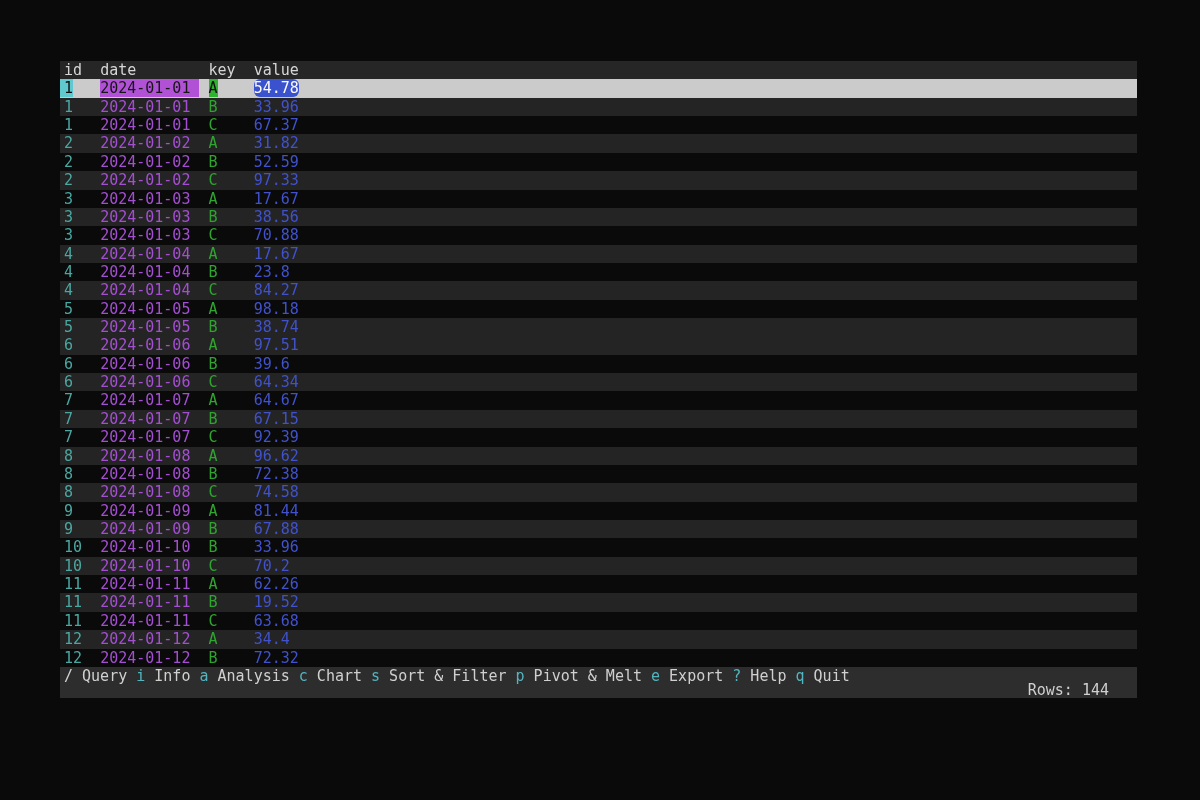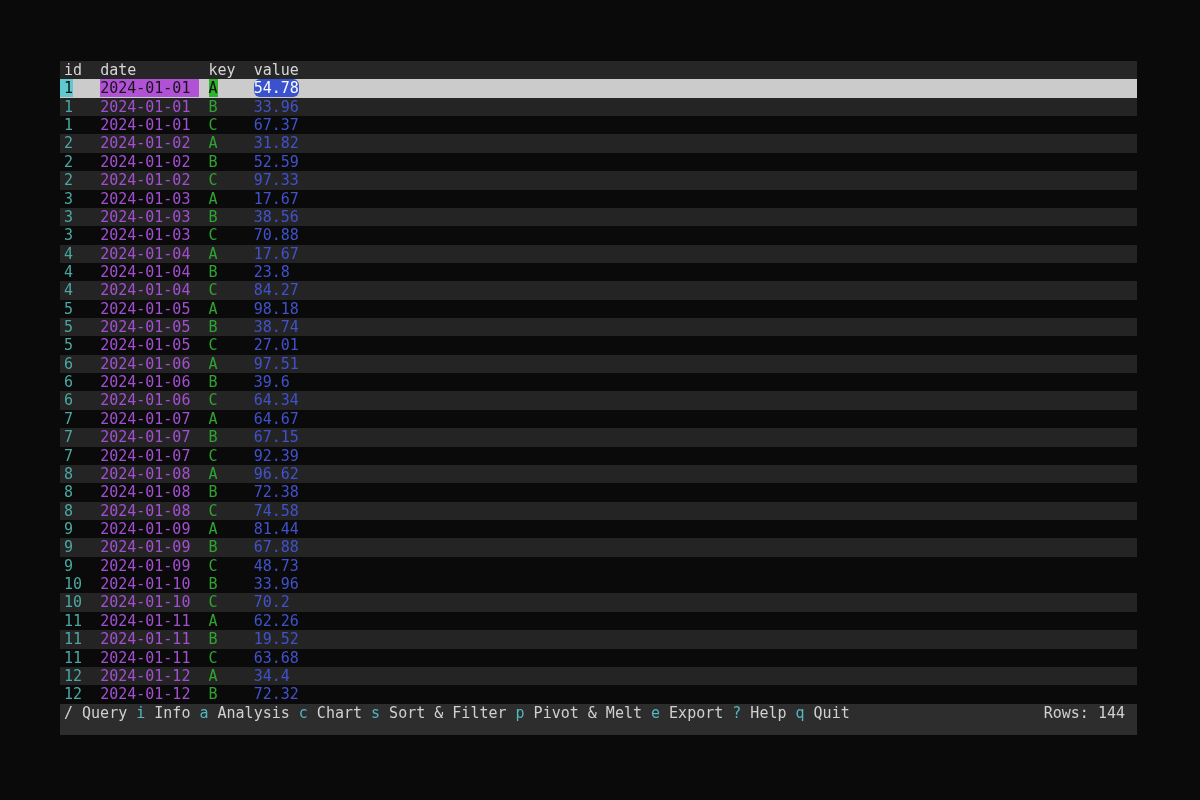--- a/index.html
+++ b/index.html
@@ -41,21 +41,21 @@
     height: 31px;
     background: #2d2d2d;
     display: flex;
     justify-content: space-between;
     white-space: pre;
     padding-left: 4px;
   }
   .sb-key   { color: #53b5c0; }
   .sb-key.light { color: #d4d4d4; }
   .sb-label { color: #d0d0d0; }
-  .sb-right { color: #d0d0d0; padding-right: 12px; }
+  .sb-right { color: #d0d0d0; padding-right: 28px; margin-top: 14px; }
 </style>
 </head>
 <body>
 
 <div class="term">
   <div class="line hdr" id="hdr"><span>id</span>  <span>date</span>        <span>key</span>  <span>value</span></div>
   <div id="rows">
       <div class="line row selected"><span class="c-id">1</span>   <span class="c-date">2024-01-01 </span> <span class="c-key">A</span>    <span class="c-val">54.78</span></div>
       <div class="line row alt"><span class="c-id">1</span>   <span class="c-date">2024-01-01</span>  <span class="c-key">B</span>    <span class="c-val">33.96</span></div>
       <div class="line row"><span class="c-id">1</span>   <span class="c-date">2024-01-01</span>  <span class="c-key">C</span>    <span class="c-val">67.37</span></div>
@@ -63,33 +63,31 @@
       <div class="line row"><span class="c-id">2</span>   <span class="c-date">2024-01-02</span>  <span class="c-key">B</span>    <span class="c-val">52.59</span></div>
       <div class="line row alt"><span class="c-id">2</span>   <span class="c-date">2024-01-02</span>  <span class="c-key">C</span>    <span class="c-val">97.33</span></div>
       <div class="line row"><span class="c-id">3</span>   <span class="c-date">2024-01-03</span>  <span class="c-key">A</span>    <span class="c-val">17.67</span></div>
       <div class="line row alt"><span class="c-id">3</span>   <span class="c-date">2024-01-03</span>  <span class="c-key">B</span>    <span class="c-val">38.56</span></div>
       <div class="line row"><span class="c-id">3</span>   <span class="c-date">2024-01-03</span>  <span class="c-key">C</span>    <span class="c-val">70.88</span></div>
       <div class="line row alt"><span class="c-id">4</span>   <span class="c-date">2024-01-04</span>  <span class="c-key">A</span>    <span class="c-val">17.67</span></div>
       <div class="line row"><span class="c-id">4</span>   <span class="c-date">2024-01-04</span>  <span class="c-key">B</span>    <span class="c-val">23.8</span></div>
       <div class="line row alt"><span class="c-id">4</span>   <span class="c-date">2024-01-04</span>  <span class="c-key">C</span>    <span class="c-val">84.27</span></div>
       <div class="line row"><span class="c-id">5</span>   <span class="c-date">2024-01-05</span>  <span class="c-key">A</span>    <span class="c-val">98.18</span></div>
       <div class="line row alt"><span class="c-id">5</span>   <span class="c-date">2024-01-05</span>  <span class="c-key">B</span>    <span class="c-val">38.74</span></div>
-      <div class="line row"><span class="c-id">5</span>   <span class="c-date">2024-01-05</span>  <span class="c-key">C</span>    <span class="c-val">27.01</span></div>
       <div class="line row alt"><span class="c-id">6</span>   <span class="c-date">2024-01-06</span>  <span class="c-key">A</span>    <span class="c-val">97.51</span></div>
       <div class="line row"><span class="c-id">6</span>   <span class="c-date">2024-01-06</span>  <span class="c-key">B</span>    <span class="c-val">39.6</span></div>
       <div class="line row alt"><span class="c-id">6</span>   <span class="c-date">2024-01-06</span>  <span class="c-key">C</span>    <span class="c-val">64.34</span></div>
       <div class="line row"><span class="c-id">7</span>   <span class="c-date">2024-01-07</span>  <span class="c-key">A</span>    <span class="c-val">64.67</span></div>
       <div class="line row alt"><span class="c-id">7</span>   <span class="c-date">2024-01-07</span>  <span class="c-key">B</span>    <span class="c-val">67.15</span></div>
       <div class="line row"><span class="c-id">7</span>   <span class="c-date">2024-01-07</span>  <span class="c-key">C</span>    <span class="c-val">92.39</span></div>
       <div class="line row alt"><span class="c-id">8</span>   <span class="c-date">2024-01-08</span>  <span class="c-key">A</span>    <span class="c-val">96.62</span></div>
       <div class="line row"><span class="c-id">8</span>   <span class="c-date">2024-01-08</span>  <span class="c-key">B</span>    <span class="c-val">72.38</span></div>
       <div class="line row alt"><span class="c-id">8</span>   <span class="c-date">2024-01-08</span>  <span class="c-key">C</span>    <span class="c-val">74.58</span></div>
       <div class="line row"><span class="c-id">9</span>   <span class="c-date">2024-01-09</span>  <span class="c-key">A</span>    <span class="c-val">81.44</span></div>
       <div class="line row alt"><span class="c-id">9</span>   <span class="c-date">2024-01-09</span>  <span class="c-key">B</span>    <span class="c-val">67.88</span></div>
-      <div class="line row"><span class="c-id">9</span>   <span class="c-date">2024-01-09</span>  <span class="c-key">C</span>    <span class="c-val">48.73</span></div>
       <div class="line row"><span class="c-id">10</span>  <span class="c-date">2024-01-10</span>  <span class="c-key">B</span>    <span class="c-val">33.96</span></div>
       <div class="line row alt"><span class="c-id">10</span>  <span class="c-date">2024-01-10</span>  <span class="c-key">C</span>    <span class="c-val">70.2</span></div>
       <div class="line row"><span class="c-id">11</span>  <span class="c-date">2024-01-11</span>  <span class="c-key">A</span>    <span class="c-val">62.26</span></div>
       <div class="line row alt"><span class="c-id">11</span>  <span class="c-date">2024-01-11</span>  <span class="c-key">B</span>    <span class="c-val">19.52</span></div>
       <div class="line row"><span class="c-id">11</span>  <span class="c-date">2024-01-11</span>  <span class="c-key">C</span>    <span class="c-val">63.68</span></div>
       <div class="line row alt"><span class="c-id">12</span>  <span class="c-date">2024-01-12</span>  <span class="c-key">A</span>    <span class="c-val">34.4</span></div>
       <div class="line row"><span class="c-id">12</span>  <span class="c-date">2024-01-12</span>  <span class="c-key">B</span>    <span class="c-val">72.32</span></div>
     </div>
   <div class="statusbar">
     <div class="sb-left" id="sb-left"><span class="sb-key light">/</span><span class="sb-label"> Query</span> <span class="sb-key">i</span><span class="sb-label"> Info</span> <span class="sb-key">a</span><span class="sb-label"> Analysis</span> <span class="sb-key">c</span><span class="sb-label"> Chart</span> <span class="sb-key">s</span><span class="sb-label"> Sort &amp; Filter</span> <span class="sb-key">p</span><span class="sb-label"> Pivot &amp; Melt</span> <span class="sb-key">e</span><span class="sb-label"> Export</span> <span class="sb-key">?</span><span class="sb-label"> Help</span> <span class="sb-key">q</span><span class="sb-label"> Quit</span></div>

